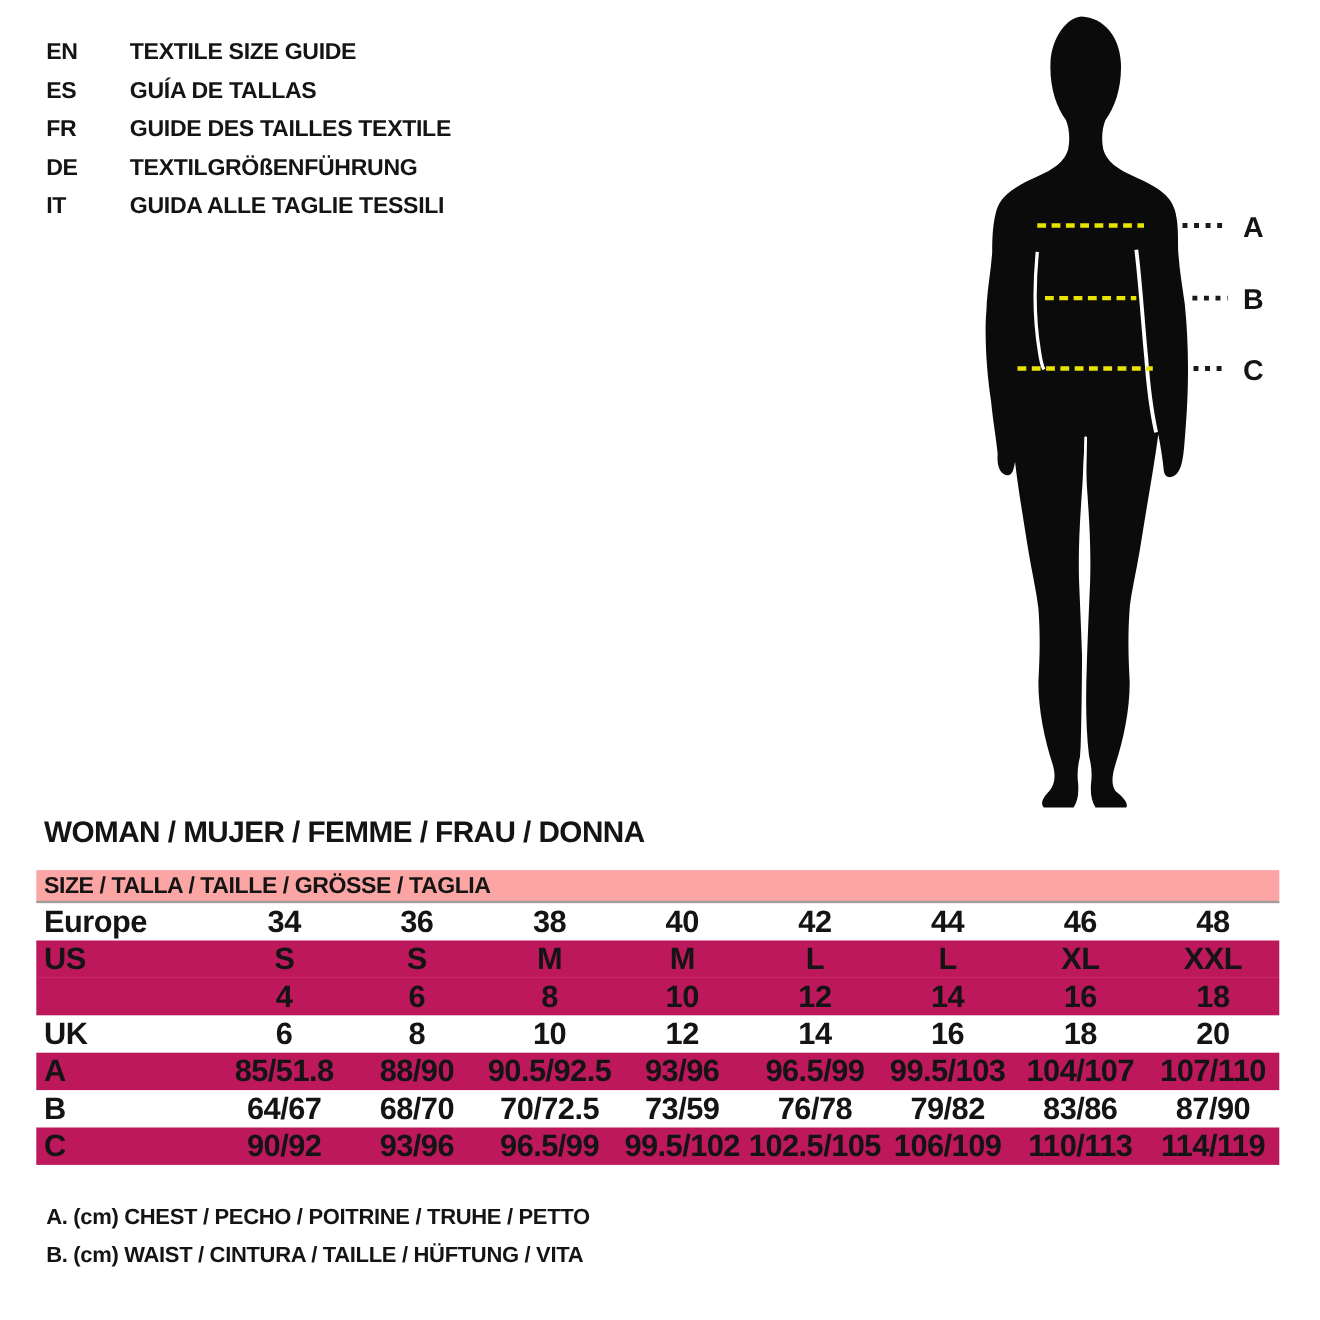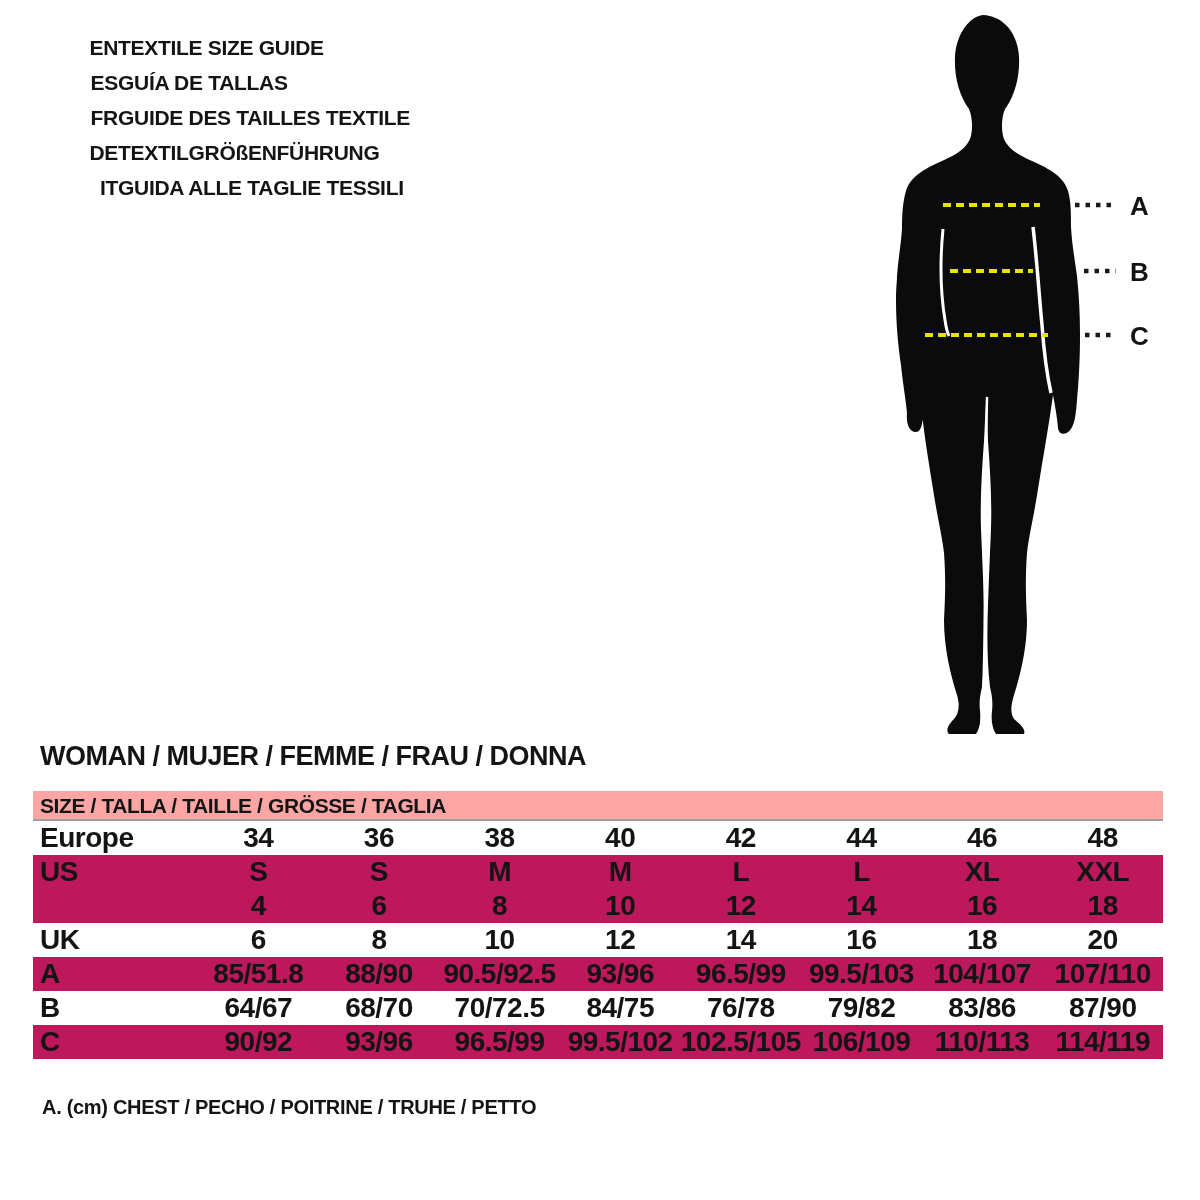--- a/index.html
+++ b/index.html
@@ -8,21 +8,21 @@
     width: 1200px; height: 1200px; position: relative;
     font-family: "Liberation Sans", "DejaVu Sans", sans-serif;
     font-weight: bold; font-stretch: condensed;
     color: #141414; overflow: hidden;
   }
   .page { position: absolute; inset: 0; width: 1200px; height: 1200px; }
 
   
   .lang-list { position: absolute; left: 42px; top: 30px; }
   .lang-row { display: flex; height: 35px; align-items: center; font-size: 21px; letter-spacing: -0.3px; }
-  .lang-code { width: 76px; flex: 0 0 76px; text-align: right; }
+  .lang-code { width: 76px; flex: 0 0 76px; }
   .lang-label { white-space: nowrap; }
 
   
   .figure { position: absolute; left: 885px; top: 5px; width: 278px; height: 740px; }
   .figure svg { position: absolute; left: 0; top: 0; }
   .marker-label { position: absolute; left: 245px; width: 30px; font-size: 26px; letter-spacing: -0.3px; }
   .marker-a { top: 186px; }
   .marker-b { top: 252px; }
   .marker-c { top: 316px; }
 
@@ -212,21 +212,21 @@
       <div class="tcell">99.5/103</div>
       <div class="tcell">104/107</div>
       <div class="tcell">107/110</div>
     </div>
 
     <div class="trow">
       <div class="tlabel">B</div>
       <div class="tcell">64/67</div>
       <div class="tcell">68/70</div>
       <div class="tcell">70/72.5</div>
-      <div class="tcell">84/75</div>
+      <div class="tcell">73/59</div>
       <div class="tcell">76/78</div>
       <div class="tcell">79/82</div>
       <div class="tcell">83/86</div>
       <div class="tcell">87/90</div>
     </div>
 
     <div class="trow shade">
       <div class="tlabel">C</div>
       <div class="tcell">90/92</div>
       <div class="tcell">93/96</div>
@@ -234,15 +234,16 @@
       <div class="tcell">99.5/102</div>
       <div class="tcell">102.5/105</div>
       <div class="tcell">106/109</div>
       <div class="tcell">110/113</div>
       <div class="tcell">114/119</div>
     </div>
   </div>
 
   <div class="legend">
     <div class="legend-line">A. (cm) CHEST / PECHO / POITRINE / TRUHE / PETTO</div>
+    <div class="legend-line">B. (cm) WAIST / CINTURA / TAILLE / HÜFTUNG / VITA</div>
   </div>
 
 </div>
 
 </body></html>

